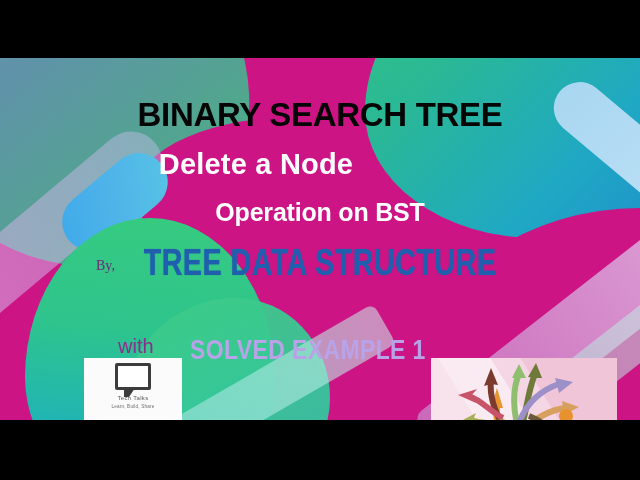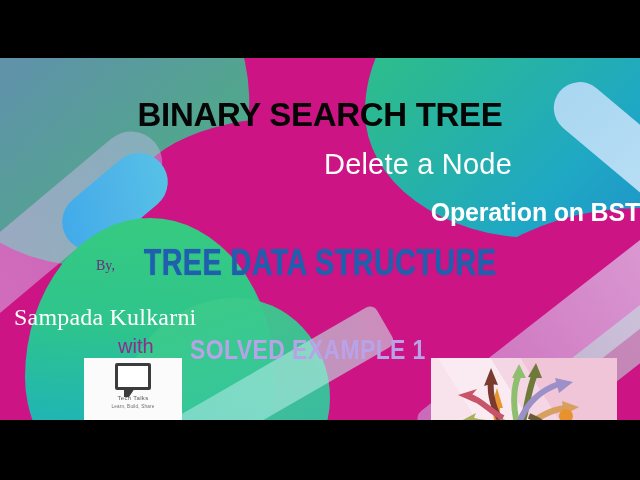--- a/index.html
+++ b/index.html
@@ -101,25 +101,25 @@
   
   .txt{ position:absolute; z-index:20; white-space:nowrap; }
 
   #t-main{
     left:0; width:640px; top:38px; text-align:center;
     font-size:33px; font-weight:700; letter-spacing:-.3px;
     color:#050505; font-stretch:condensed;
     font-family:"Liberation Sans", sans-serif;
   }
   #t-sub{
-    left:0; width:512px; top:90px; text-align:right;
-    font-size:29px; font-weight:400; color:#ffffff; letter-spacing:.2px;
+    left:0; width:512px; top:90px; text-align:center;
+    font-size:29px; font-weight:700; color:#ffffff; letter-spacing:.2px;
   }
   #t-op{
-    left:0; width:640px; top:140px; text-align:right;
+    left:0; width:640px; top:140px; text-align:center;
     font-size:25px; font-weight:700; color:#ffffff; letter-spacing:-.2px;
   }
   #t-tree{
     left:0; width:640px; top:184px; text-align:center;
     font-size:36px; font-weight:700; color:#1f5fae;
     transform:scaleX(.80); transform-origin:center;
     letter-spacing:.5px;
     text-shadow:0 0 1px #1f5fae;
   }
   #t-by{
@@ -211,21 +211,20 @@
     <div class="stripe" id="stripeBL"></div>
     <div class="stripe" id="stripeBR"></div>
     <div class="stripe" id="stripeBR2"></div>
 
     <div class="txt" id="t-main">BINARY SEARCH TREE</div>
     <div class="txt" id="t-sub">Delete a Node</div>
     <div class="txt" id="t-op">Operation on BST</div>
     <div class="txt" id="t-tree">TREE DATA STRUCTURE</div>
 
     <div class="txt" id="t-by">By,</div>
-    <div class="txt" id="t-author">Sampada Kulkarni</div>
     <div class="txt" id="t-with">with</div>
     <div class="txt" id="t-solved">SOLVED EXAMPLE 1</div>
 
     <div id="logoCard">
       <div id="bubble">
         <div id="bubbleBox"></div>
         <div id="bubbleTail"></div>
       </div>
       <div id="logoName">Tech Talks</div>
       <div id="logoTag">Learn, Build, Share</div>

